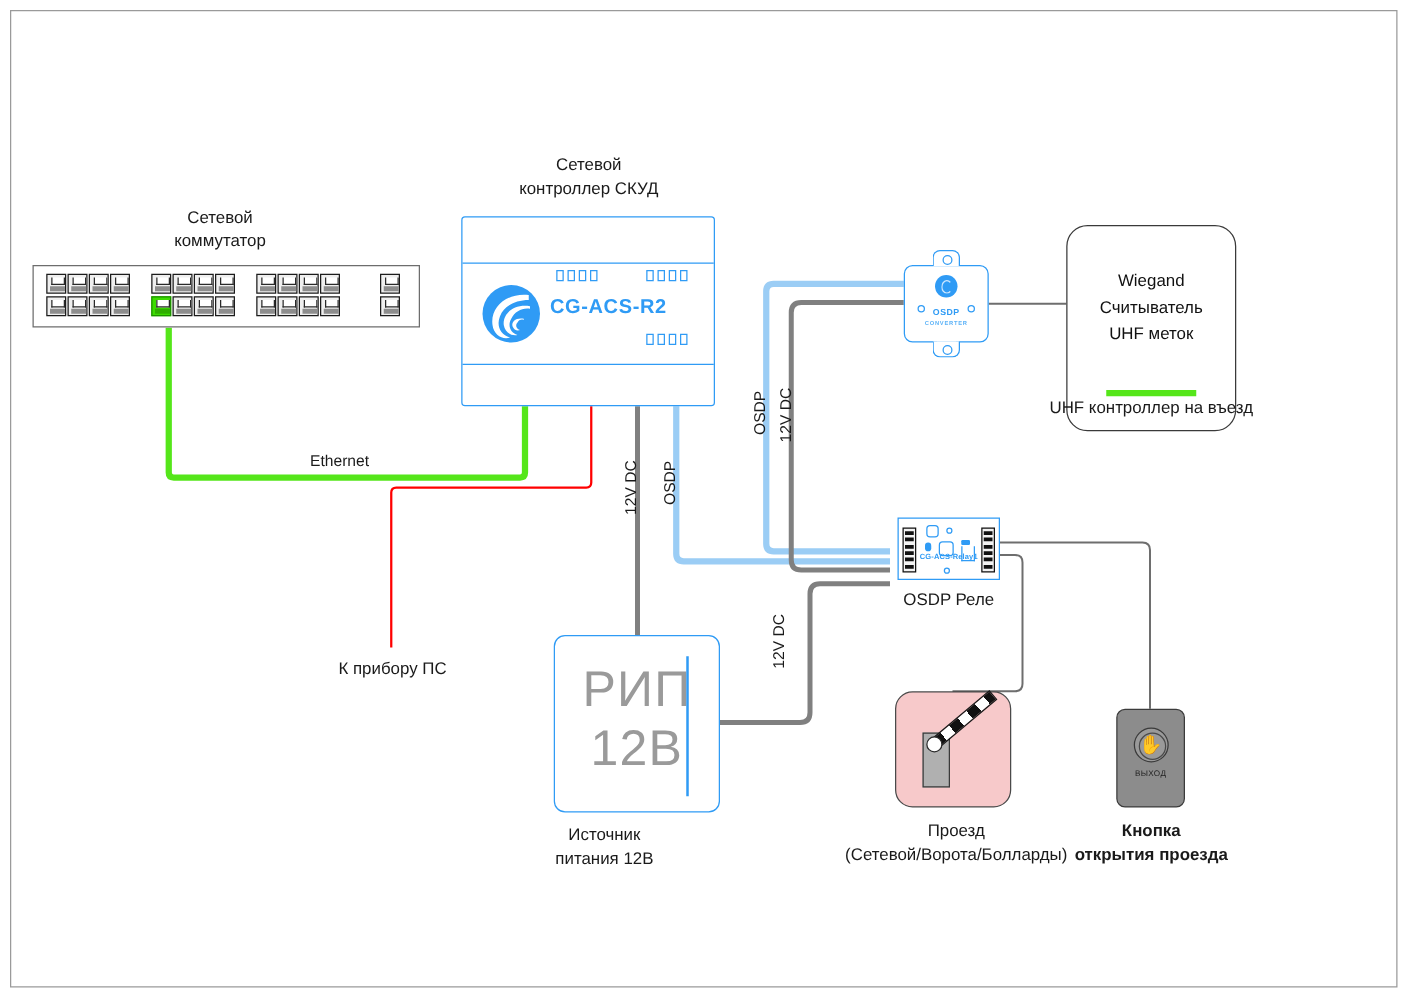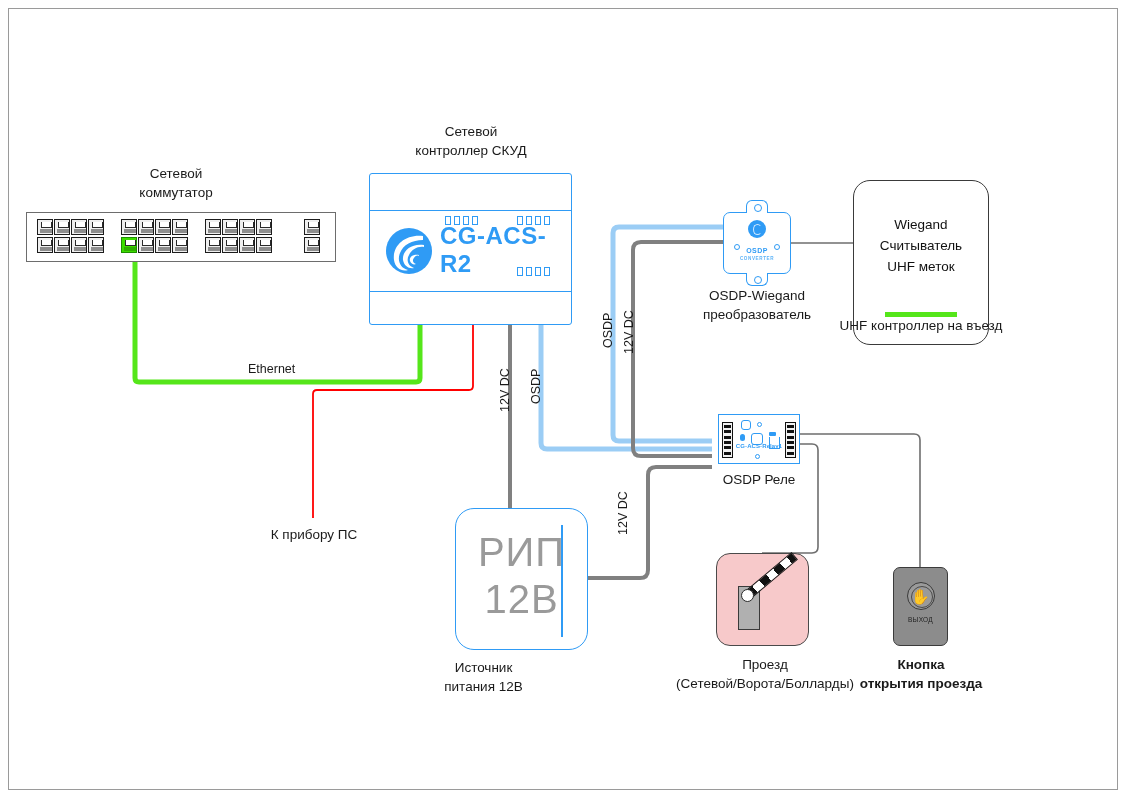--- a/index.html
+++ b/index.html
@@ -98,22 +98,22 @@
     left: 0; top: 36px; right: 0; height: 81px;
     display: flex; align-items: center;
   }
   #ctrl-logo {
     position: relative;
     margin-left: 13px;
     width: 52px; height: 52px; flex: none;
   }
   #ctrl-text { position: relative; flex: 1; height: 100%; }
   #ctrl-model {
-    position: absolute; left: 5px; top: 12px;
-    color: #2f9bf5; font-size: 24px; font-weight: bold;
+    position: absolute; left: 5px; top: 27px;
+    color: #2f9bf5; font-size: 16px; font-weight: bold;
     letter-spacing: 0.5px;
   }
   .dots { position: absolute; display: flex; gap: 3px; }
   .dots i {
     display: block; width: 6px; height: 9px;
     border: 1.4px solid #2f9bf5;
   }
 
   
   #conv {
@@ -182,23 +182,22 @@
     position: absolute; left: 50%; margin-left: -36px; bottom: 27px;
     width: 72px; height: 5px; background: #55e61a;
   }
 
   
   #rip {
     position: absolute;
     left: 443px; top: 508px;
     width: 133px; height: 142px;
     border: 1.6px solid #2f9bf5;
-    border-radius: 19px;
-    background: #ffffff;
-    margin-left: 12px;
+    border-radius: 9px;
+    background: #ffffff;
   }
   #rip-txt {
     position: absolute; left: 0; right: 0; top: 20px;
     text-align: center; color: #9a9a9a;
     font-size: 40px; line-height: 47px;
     white-space: pre-line; letter-spacing: 1px;
   }
   #rip-line {
     position: absolute; right: 24px; top: 16px;
     width: 1.6px; height: 112px; background: #2f9bf5;
@@ -441,22 +440,20 @@
 
   <div id="conv" class="node">
     <div class="convtab up"></div>
     <div class="convtab dn"></div>
     <div id="conv-chip"></div>
     <div class="convhole" style="left:10px;"></div>
     <div class="convhole" style="right:10px;"></div>
     <div id="conv-l1">OSDP</div>
     <div id="conv-l2">CONVERTER</div>
   </div>
-  <div class="cap" style="left:687px; top:286px; width:140px;">OSDP-Wiegand
-преобразователь</div>
 
   <div id="uhf" class="node">
     <div id="uhf-txt">Wiegand
 Считыватель
 UHF меток</div>
     <div id="uhf-bar"></div>
   </div>
   <div class="cap" style="left:831px; top:316px; width:180px;">UHF контроллер на въезд</div>
 
   <div id="rip" class="node">

